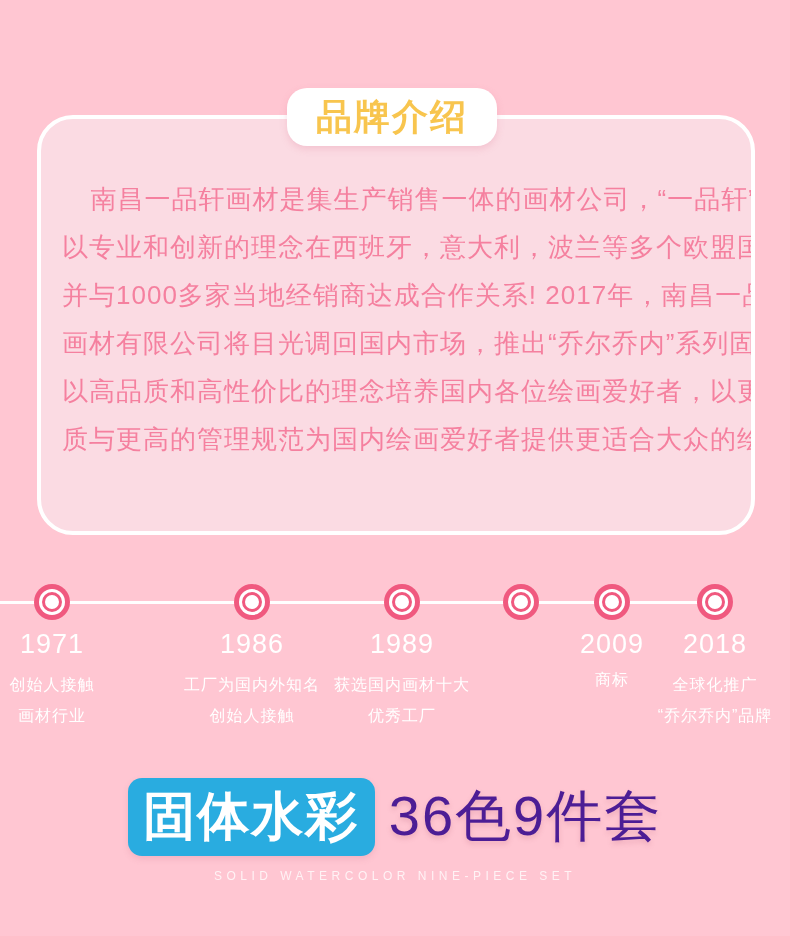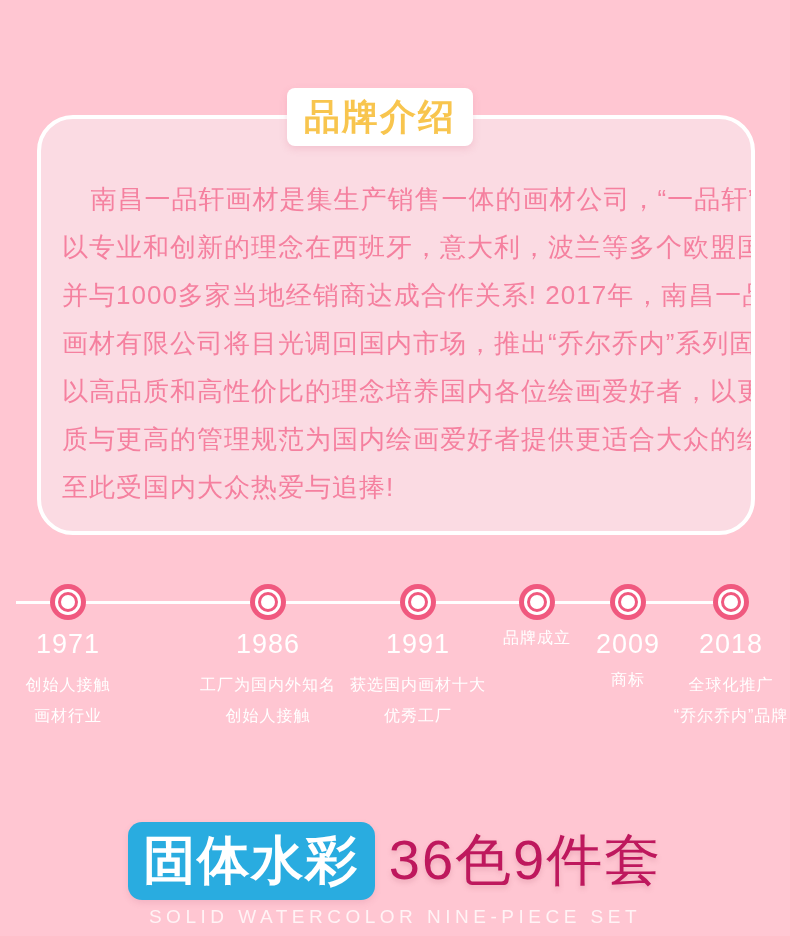--- a/index.html
+++ b/index.html
@@ -37,40 +37,40 @@
     line-height: 48px;
     letter-spacing: 1px;
     white-space: nowrap;
   }
   .intro-line.indent { text-indent: 1.1em; }
 
   .title-box {
     position: absolute;
     left: 287px;
     top: 88px;
-    width: 186px;
+    width: 210px;
     height: 58px;
     background: #ffffff;
-    border-radius: 8px;
+    border-radius: 20px;
     display: flex;
     align-items: center;
     justify-content: center;
     box-shadow: 0 3px 7px rgba(225, 125, 150, 0.25);
   }
   .title-text {
     color: #f8c54e;
     font-size: 36px;
     font-weight: bold;
     letter-spacing: 2px;
   }
 
   
   .timeline {
     position: absolute;
-    left: 16px;
+    left: 0;
     top: 560px;
     width: 724px;
     height: 180px;
   }
   .tl-line {
     position: absolute;
     left: 0;
     top: 41px;
     width: 100%;
     height: 3px;
@@ -114,21 +114,21 @@
     color: #ffffff;
     font-size: 16px;
     line-height: 18px;
     letter-spacing: 1px;
   }
 
   
   .banner {
     position: absolute;
     left: 0;
-    top: 822px;
+    top: 778px;
     width: 790px;
     text-align: center;
   }
   .banner-row {
     display: flex;
     justify-content: center;
     align-items: center;
     gap: 14px;
     height: 78px;
   }
@@ -141,48 +141,47 @@
     color: #ffffff;
     font-size: 52px;
     font-weight: bold;
     letter-spacing: 2px;
     display: flex;
     align-items: center;
     justify-content: center;
     box-shadow: 0 3px 6px rgba(190, 100, 125, 0.18);
   }
   .banner-set {
-    color: #be185d;
+    color: #4c1d95;
     font-size: 56px;
     font-weight: 500;
     letter-spacing: 2px;
     text-shadow: 0 3px 5px rgba(185, 95, 120, 0.25);
   }
   .banner-sub {
-    margin-top: 6px;
+    margin-top: 13px;
     color: rgba(255, 255, 255, 0.78);
-    font-size: 19px;
+    font-size: 12px;
     letter-spacing: 4.5px;
     font-weight: 400;
   }
 </style>
 </head>
 <body>
 
 <div class="page">
 
   <section>
     <div class="panel">
       <p class="intro-line indent">南昌一品轩画材是集生产销售一体的画材公司，“一品轩”品牌</p>
       <p class="intro-line">以专业和创新的理念在西班牙，意大利，波兰等多个欧盟国家畅销，</p>
       <p class="intro-line">并与1000多家当地经销商达成合作关系! 2017年，南昌一品轩笔业</p>
       <p class="intro-line">画材有限公司将目光调回国内市场，推出“乔尔乔内”系列固体水彩</p>
       <p class="intro-line">以高品质和高性价比的理念培养国内各位绘画爱好者，以更好的品</p>
       <p class="intro-line">质与更高的管理规范为国内绘画爱好者提供更适合大众的绘画材料!</p>
-      <p class="intro-line">至此受国内大众热爱与追捧!</p>
     </div>
     <div class="title-box">
       <span class="title-text">品牌介绍</span>
     </div>
   </section>
 
   <section class="timeline">
     <div class="tl-line"></div>
 
     <div class="tl-node" style="left:52px">
@@ -195,28 +194,27 @@
 
     <div class="tl-node" style="left:252px">
       <span class="tl-circle"></span>
       <div class="tl-year">1986</div>
       <div class="tl-cap1">工厂为国内外知名</div>
       <div class="tl-cap2">创始人接触</div>
     </div>
 
     <div class="tl-node" style="left:402px">
       <span class="tl-circle"></span>
-      <div class="tl-year">1991</div>
+      <div class="tl-year">1989</div>
       <div class="tl-cap1">获选国内画材十大</div>
       <div class="tl-cap2">优秀工厂</div>
     </div>
 
     <div class="tl-node" style="left:521px">
       <span class="tl-circle"></span>
-      <div class="tl-cap2">品牌成立</div>
     </div>
 
     <div class="tl-node" style="left:612px">
       <span class="tl-circle"></span>
       <div class="tl-year">2009</div>
       <div class="tl-cap2">商标</div>
     </div>
 
     <div class="tl-node" style="left:715px">
       <span class="tl-circle"></span>

